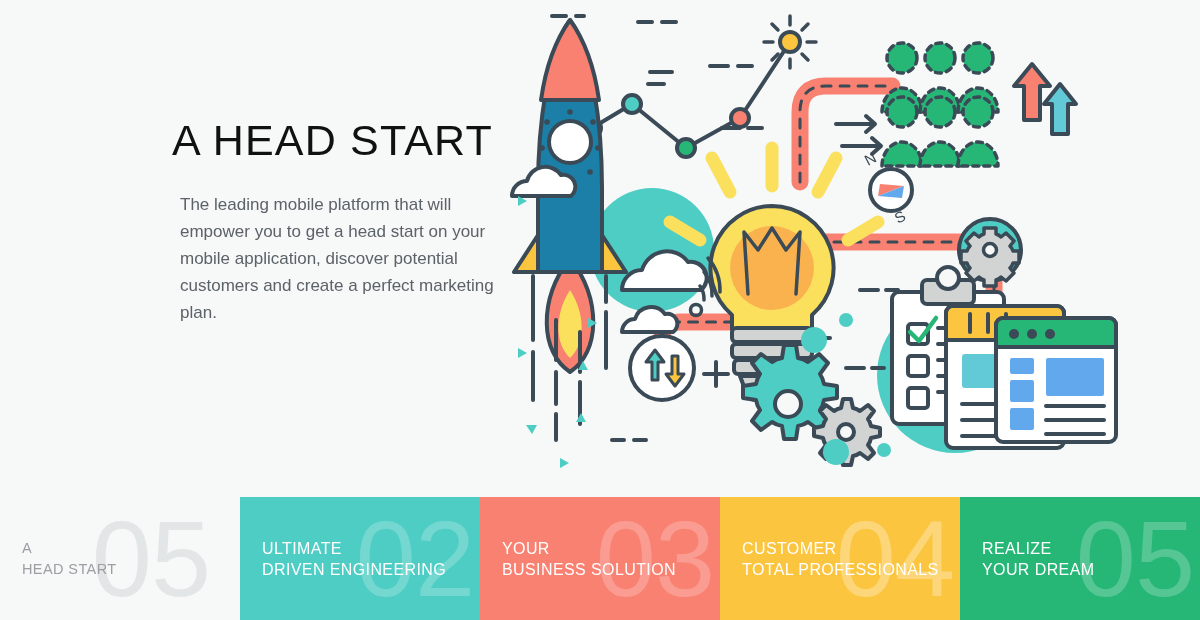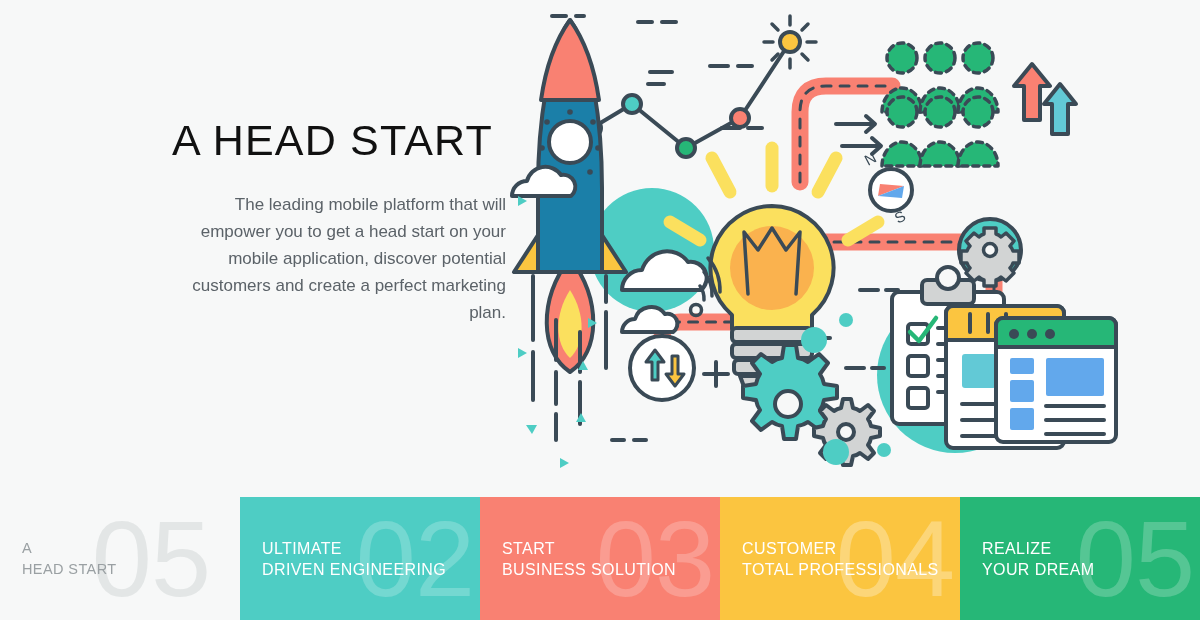--- a/index.html
+++ b/index.html
@@ -12,22 +12,22 @@
   }
   #stage{position:absolute;left:0;top:0;width:1200px;height:499px;background:#f7f8f8;}
 
   
   .copy{position:absolute;left:172px;top:118px;width:330px;}
   .headline{
     font-size:43px;letter-spacing:1.2px;color:#111;
     font-weight:400;line-height:1.05;margin:0 0 28px 0;white-space:nowrap;
   }
   .body-copy{
-    font-size:17px;line-height:27px;color:#5b6268;margin:16px;
-    font-weight:400;width:318px;text-align:right;
+    font-size:17px;line-height:27px;color:#5b6268;margin:8px;
+    font-weight:400;width:318px;
   }
 
   
   .illus{position:absolute;left:500px;top:0px;width:700px;height:490px;}
   .illus svg{display:block;}
 
   
   .footer{position:absolute;left:0;top:497px;width:1200px;height:123px;}
   .seg{position:absolute;top:0;height:123px;overflow:hidden;}
   .seg .ghost{
@@ -348,21 +348,21 @@
       <div class="ghost" style="color:rgba(255,255,255,0.22);">02</div>
       <div class="labels">
         <div class="lbl">ULTIMATE</div>
         <div class="lbl">DRIVEN ENGINEERING</div>
       </div>
     </div>
 
     <div class="seg" style="left:480px;width:240px;background:#f98172;">
       <div class="ghost" style="color:rgba(255,255,255,0.22);margin-left:31px;">03</div>
       <div class="labels">
-        <div class="lbl">START</div>
+        <div class="lbl">YOUR</div>
         <div class="lbl">BUSINESS SOLUTION</div>
       </div>
     </div>
 
     <div class="seg" style="left:720px;width:240px;background:#fbc540;">
       <div class="ghost" style="color:rgba(255,255,255,0.30);">04</div>
       <div class="labels">
         <div class="lbl">CUSTOMER</div>
         <div class="lbl">TOTAL PROFESSIONALS</div>
       </div>

